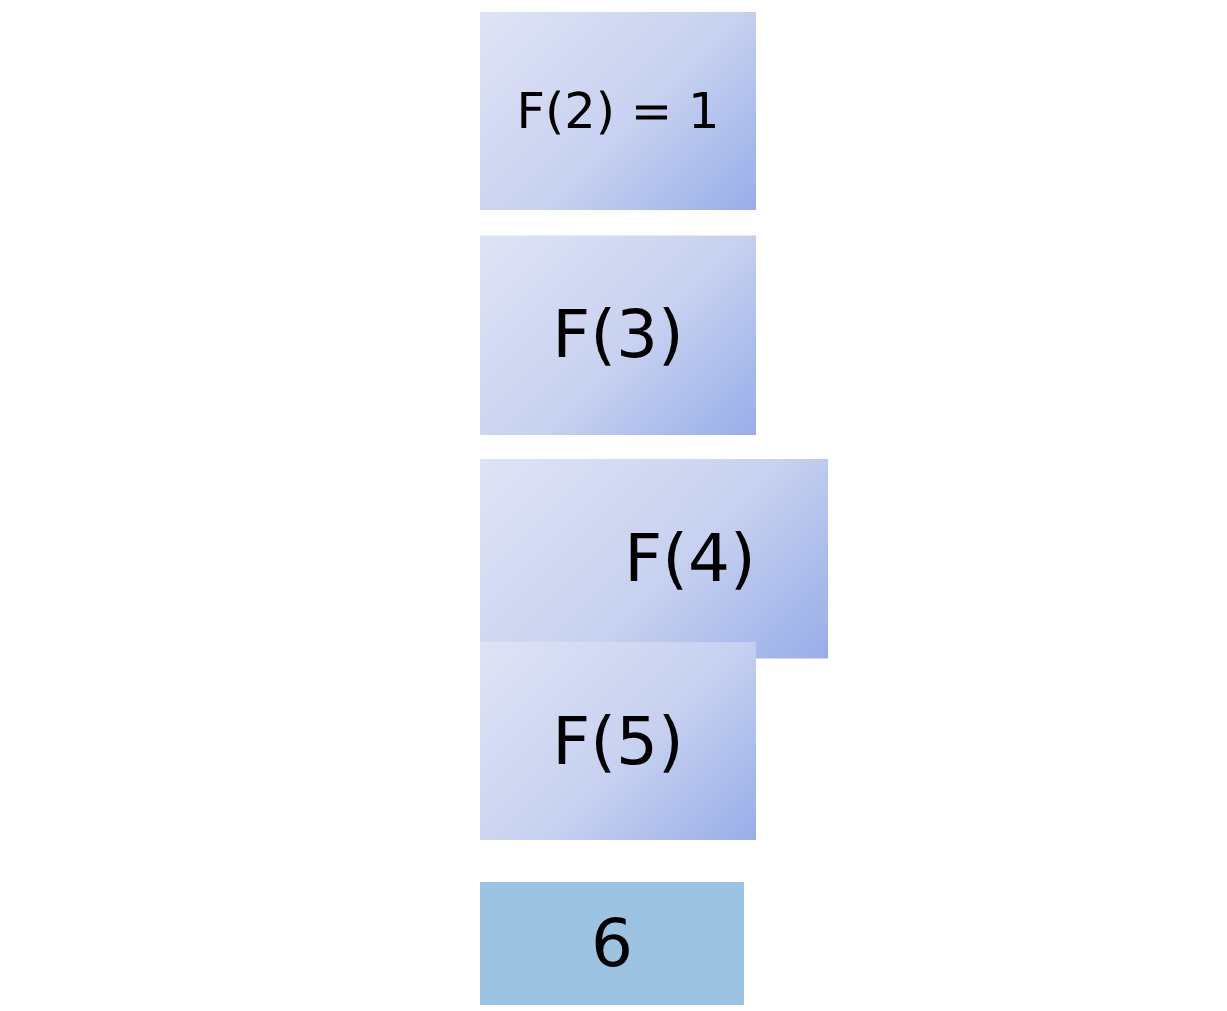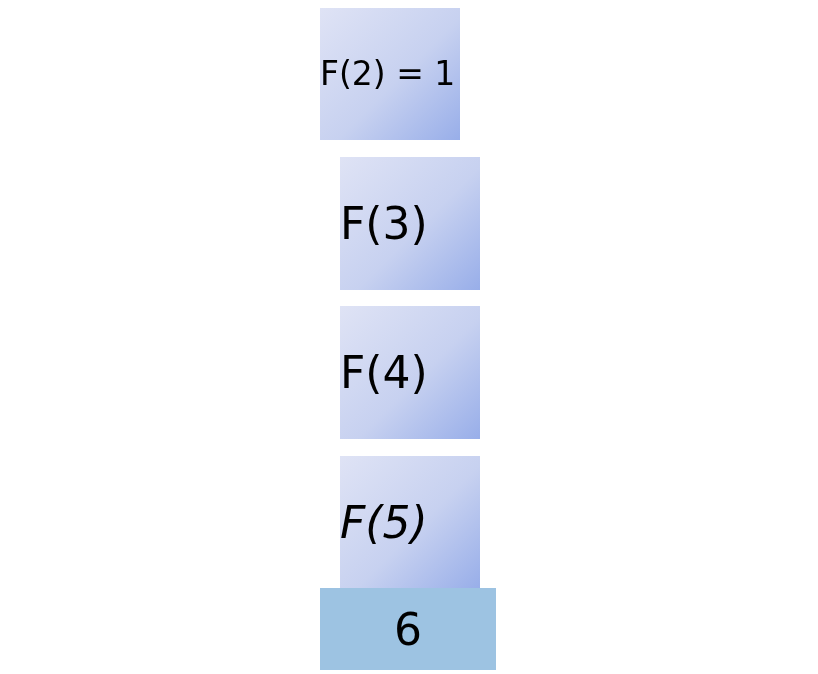--- a/index.html
+++ b/index.html
@@ -1,46 +1,46 @@
 <!DOCTYPE html>
 <html><head>
   <meta charset="utf-8">
   <style>
     html, body { margin: 0; padding: 0; background: #ffffff; }
     body { width: 818px; height: 674px; position: relative; overflow: hidden;
            font-family: "DejaVu Sans", sans-serif; }
     .stack { position: absolute; left: 320px; top: 0; width: 176px; }
     .frame {
-      position: absolute; left: 0; width: 140px;
+      position: absolute; left: 0; width: 184px;
       background: linear-gradient(135deg, #dfe3f5 0%, #c7d1f0 55%, #98aee9 100%);
-      display: flex; align-items: center; text-align: center;
+      display: flex; align-items: center; justify-content: center; text-align: center;
       color: #000;
     }
     .frame.small { font-size: 33px; line-height: 40px; }
-    .frame.large { font-size: 44px; margin-left: 20px; }
+    .frame.large { font-size: 44px; }
     .result {
       position: absolute; left: 0; width: 176px;
       background: #9dc3e2; display: flex; align-items: center; justify-content: center;
       font-size: 44px; color: #000;
     }
   </style>
 </head>
 <body>
 
 <div class="stack">
   <div class="frame small" style="top:8px;height:132px;">
     <div>
       <div>F(2) = 1</div>
     </div>
   </div>
   <div class="frame large" style="top:157px;height:133px;">
     <span>F(3)</span>
   </div>
-  <div class="frame large" style="top:306px;height:133px;">
+  <div class="frame large" style="top:306px;height:133px;padding-left:48px;">
     <span>F(4)</span>
   </div>
-  <div class="frame large" style="top:456px;height:132px;font-style:italic;">
+  <div class="frame large" style="top:428px;height:132px;">
     <span>F(5)</span>
   </div>
   <div class="result" style="top:588px;height:82px;">
     <span>6</span>
   </div>
 </div>
 
 </body></html>

